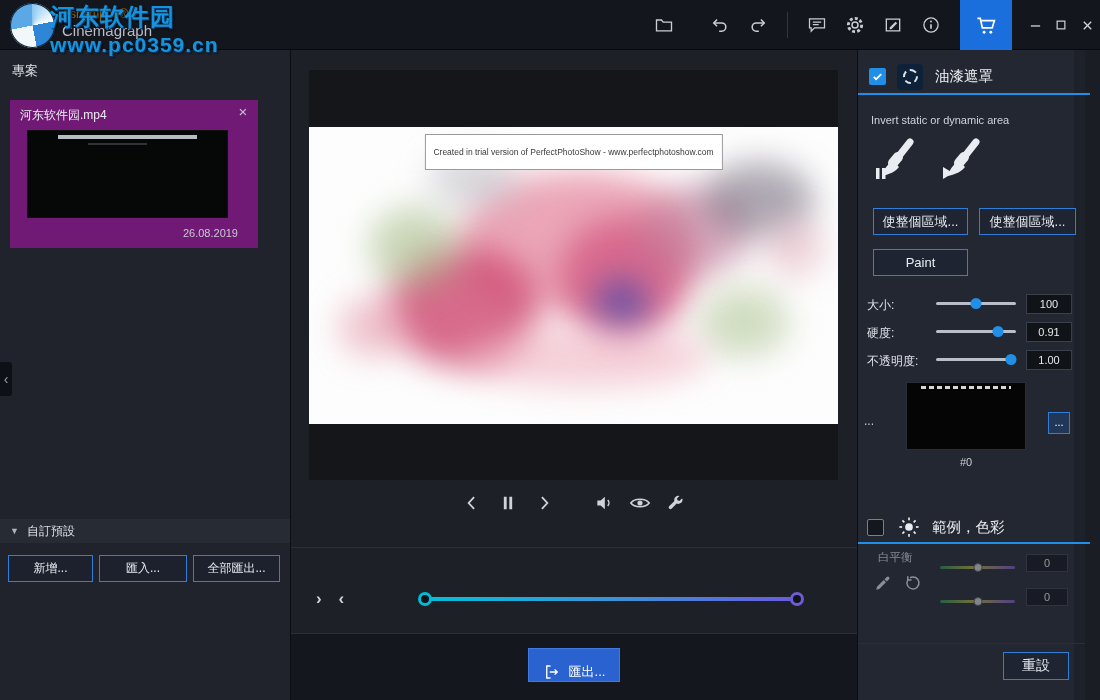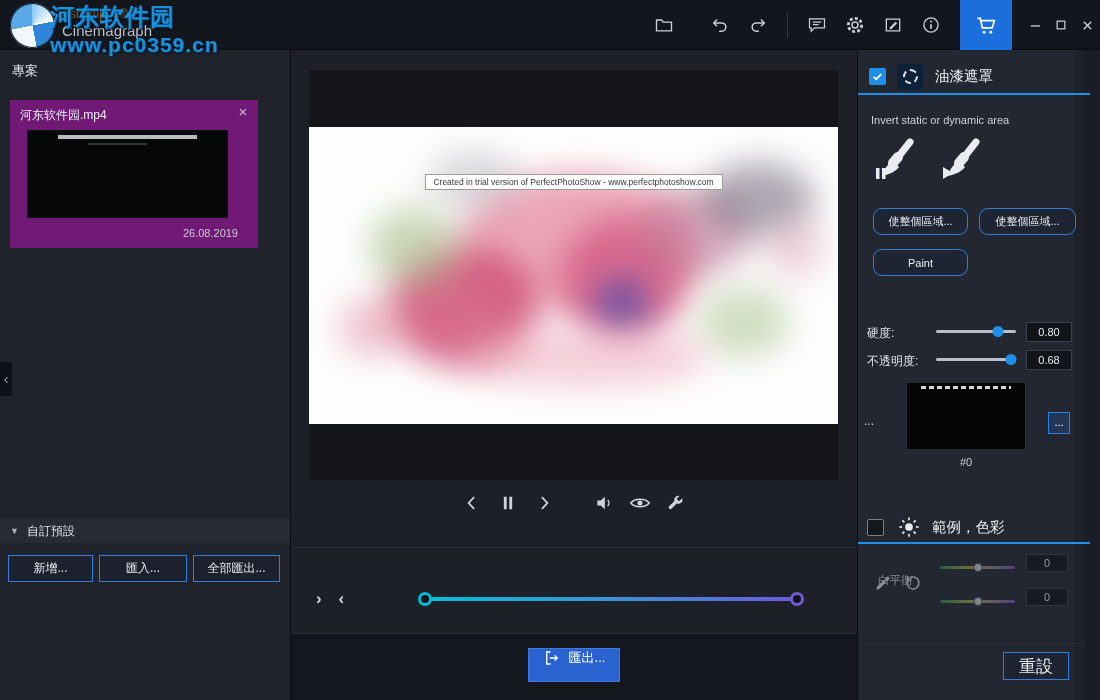--- a/index.html
+++ b/index.html
@@ -46,21 +46,21 @@
 
   .collapse-handle { position:absolute; left:0; top:362px; width:12px; height:34px; background:#0d1016; z-index:40;
     display:flex; align-items:center; justify-content:center; color:#9aa0aa; font-size:14px; cursor:pointer; border-radius:0 3px 3px 0; }
 
   
   .center { position:absolute; top:50px; left:290px; width:567px; bottom:0; background:#1d2027; border-left:1px solid #0c0e13; }
   .preview-box { position:absolute; left:18px; top:20px; width:529px; height:410px; background:#14161a; }
   .artwork { position:absolute; left:0; top:57px; width:529px; height:297px; background:#fdfdfd; overflow:hidden; cursor:crosshair; }
   .blob { position:absolute; border-radius:50%; filter:blur(16px); }
   .trial-banner { position:absolute; left:50%; top:7px; transform:translateX(-50%); background:#fff; border:1px solid #9a9a9a;
-    font-size:8.5px; color:#3a3a3a; padding:2px 8px; white-space:nowrap; z-index:3;margin-top:40px; }
+    font-size:8.5px; color:#3a3a3a; padding:12px 8px; white-space:nowrap; z-index:3; }
   .controls-row { position:absolute; left:18px; top:440px; width:529px; height:26px; display:flex; align-items:center; justify-content:center; gap:10px; }
   .pc-btn { display:flex; align-items:center; justify-content:center; width:26px; height:26px; color:#ced2d9; cursor:pointer; }
   .pc-gap { width:14px; }
   .timeline-row { position:absolute; left:18px; top:471px; width:529px; height:16px; }
   .time-label { position:absolute; left:0; top:1px; font-size:12px; color:#dfe2e8; }
   .slider { position:relative; cursor:pointer; }
   .tl-slider { position:absolute; left:107px; top:0; width:385px; height:14px; }
   .tl-track { position:absolute; left:0; top:6px; width:100%; height:3px; background:#c2c6ce; border-radius:2px; }
   .tl-handle { position:absolute; top:1.5px; width:12px; height:12px; border-radius:50%; background:#1f8fe8; transform:translateX(-50%); }
   .center-divider { position:absolute; left:0; top:497px; width:100%; height:1px; background:#2a2e36; }
@@ -68,69 +68,69 @@
   .range-row { position:absolute; left:18px; top:539px; width:529px; height:20px; }
   .range-chevrons { position:absolute; left:7px; top:0; font-size:17px; font-weight:bold; color:#cfd3da; letter-spacing:6px; cursor:pointer; }
   .range-slider { position:absolute; left:110px; top:2px; width:382px; height:16px; }
   .range-track { position:absolute; left:0; top:6px; width:100%; height:4px; border-radius:2px;
     background:linear-gradient(90deg,#00c2d9,#3f8fd8 55%,#6a5ae0); }
   .range-handle { position:absolute; top:1px; width:14px; height:14px; border-radius:50%; background:#10131a; transform:translateX(-50%); }
   .range-handle.left { border:3px solid #00bcd4; }
   .range-handle.right { border:3px solid #6f5bd4; }
   .export-strip { position:absolute; left:0; top:583px; width:100%; bottom:0; background:#14171d; border-top:1px solid #2a2e36; }
   .export-button { position:absolute; left:50%; transform:translateX(-50%); top:14px; width:92px; height:34px;
-    background:#2a62cf; border:1px solid #4079e0; color:#fff; font-size:13px; display:flex; align-items:flex-start; justify-content:center; gap:8px; cursor:pointer; }
+    background:#2a62cf; border:1px solid #4079e0; color:#fff; font-size:13px; display:flex; align-items:flex-end; justify-content:center; gap:8px; cursor:pointer; }
 
   
   .right-panel { position:absolute; top:50px; left:857px; width:228px; bottom:0; background:#232732; border-left:1px solid #0c0e13;padding-left:20px; }
   .scroll-gutter { position:absolute; right:0; top:0; bottom:0; width:11px; background:#1d212a; cursor:pointer; }
   .panel-header { position:absolute; left:0; width:232px; height:35px; border-bottom:2px solid #1f8fe8; display:flex; align-items:center; }
   .ph-paint { top:10px; } .ph-color { top:462px; height:32px; }
   .checkbox { width:17px; height:17px; border-radius:2px; cursor:pointer; flex:0 0 auto; display:flex; align-items:center; justify-content:center; }
   .checkbox.checked { background:#1f8fe8; }
   .checkbox.unchecked { background:#14171d; border:1px solid #7a8089; }
   .mask-icon { width:26px; height:26px; border-radius:4px; background:#0d2238; display:flex; align-items:center; justify-content:center; }
   .mask-icon i { display:block; width:15px; height:15px; border:2px dashed #dfe6ee; border-radius:50%; }
   .panel-title { font-size:14.5px; color:#eef0f4; }
   .subtitle { position:absolute; left:13px; top:64px; font-size:11px; color:#cfd3da; }
   .brush-row { position:absolute; left:16px; top:86px; display:flex; gap:20px; }
   .brush-btn { cursor:pointer; }
-  .rp-btn { position:absolute; height:27px; font-size:11px;border-radius:9px; }
+  .rp-btn { position:absolute; height:27px; font-size:13px; }
   .area-left { left:15px; top:158px; width:95px; }
   .area-right { left:121px; top:158px; width:97px; }
   .invert { left:15px; top:199px; width:95px; }
   .slider-row { position:absolute; left:0; width:232px; height:28px; }
   .sr-label { position:absolute; left:9px; top:7px; font-size:12px; color:#dfe2e8; }
   .sr-slider { position:absolute; left:78px; top:7px; width:80px; height:13px; }
   .sr-track { position:absolute; left:0; top:5px; width:100%; height:3px; background:#b9bec8; border-radius:2px; }
   .sr-handle { position:absolute; top:1px; width:11px; height:11px; border-radius:50%; background:#1f8fe8; transform:translateX(-50%); }
   .valbox { position:absolute; left:168px; top:4px; width:46px; height:20px; background:#101318; border:1px solid #3a404b;
     color:#e6e9ee; font-size:11px; text-align:center; line-height:18px; cursor:text; }
   .frame-row { position:absolute; left:0; top:330px; width:232px; height:76px; }
   .frame-ellipsis { position:absolute; left:6px; top:34px; font-size:12px; color:#c9cdd2; }
   .frame-thumb { position:absolute; left:48px; top:2px; width:120px; height:68px; background:#050505; border:1px solid #2a2e36; cursor:pointer; }
   .frame-thumb .strip { position:absolute; left:12%; top:3px; width:76%; height:3px;
     background:repeating-linear-gradient(90deg,#d8d8d8 0 5px,transparent 5px 8px); }
   .more-btn { position:absolute; left:190px; top:32px; width:22px; height:22px; border:1px solid #2f7fd8; background:rgba(31,100,200,.25);
     color:#fff; font-size:11px; text-align:center; line-height:18px; cursor:pointer; }
   .frame-label { position:absolute; left:48px; top:406px; width:120px; text-align:center; font-size:11px; color:#c9cdd2; }
   .wb-section { position:absolute; left:0; top:500px; width:232px; height:100px; opacity:.55; }
-  .wb-label { position:absolute; left:20px; top:0; font-size:11.5px; color:#d5d8de;margin-top:23px; }
+  .wb-label { position:absolute; left:20px; top:0; font-size:11.5px; color:#d5d8de; }
   .wb-icons { position:absolute; left:14px; top:22px; display:flex; gap:8px; }
   .wb-icons .icon-btn { width:22px; height:22px; }
   .mini-slider { position:absolute; width:75px; height:11px; }
   .ms1 { left:82px; top:12px; } .ms2 { left:82px; top:46px; }
   .ms-track { position:absolute; left:0; top:4px; width:100%; height:3px; border-radius:2px;
     background:linear-gradient(90deg,#2e8b57,#b3ac3e 45%,#7a52cc); }
   .ms-handle { position:absolute; top:1px; left:50%; width:9px; height:9px; border-radius:50%; background:#cfd3d8; border:1px solid #555; transform:translateX(-50%); }
   .wb-valbox { position:absolute; width:42px; height:18px; left:168px; background:#101318; border:1px solid #3a404b;
     color:#e6e9ee; font-size:11px; text-align:center; line-height:16px; cursor:text; }
   .wbv1 { top:4px; } .wbv2 { top:38px; }
   .rp-footer-divider { position:absolute; left:0; right:0; bottom:56px; height:1px; background:#2a2e36; }
-  .reset-button { position:absolute; right:16px; bottom:20px; width:66px; height:28px; font-size:17px; }
+  .reset-button { position:absolute; right:16px; bottom:20px; width:66px; height:28px; font-size:14px; }
 </style>
 </head>
 <body>
 
 <div class="app">
 
   <div class="titlebar">
     <div class="logo-circle"></div>
     <div class="app-name">
       <div class="l1">Ashampoo®</div>
@@ -367,35 +367,43 @@
           </g>
           <path d="M3 31 L13 37 L3 43 Z" fill="#e9ecf1"></path>
         </svg>
       </div>
     </div>
 
     <div class="btn-outline rp-btn area-left">使整個區域...</div>
     <div class="btn-outline rp-btn area-right">使整個區域...</div>
     <div class="btn-outline rp-btn invert">Paint</div>
 
+    <div class="slider-row" style="top:240px">
+      <div class="sr-label">大小:</div>
+      <div class="slider sr-slider">
+        <div class="sr-track"></div>
+        <div class="sr-handle" style="left:50%"></div>
+      </div>
+      <div class="valbox">100</div>
+    </div>
     <div class="slider-row" style="top:268px">
       <div class="sr-label">硬度:</div>
       <div class="slider sr-slider">
         <div class="sr-track"></div>
         <div class="sr-handle" style="left:78%"></div>
       </div>
-      <div class="valbox">0.80</div>
+      <div class="valbox">0.91</div>
     </div>
     <div class="slider-row" style="top:296px">
       <div class="sr-label">不透明度:</div>
       <div class="slider sr-slider">
         <div class="sr-track"></div>
         <div class="sr-handle" style="left:94%"></div>
       </div>
-      <div class="valbox">0.68</div>
+      <div class="valbox">1.00</div>
     </div>
 
     <div class="frame-row">
       <div class="frame-ellipsis">...</div>
       <div class="frame-thumb">
         <div class="strip"></div>
       </div>
       <div class="more-btn">...</div>
     </div>
     <div class="frame-label">#0</div>

